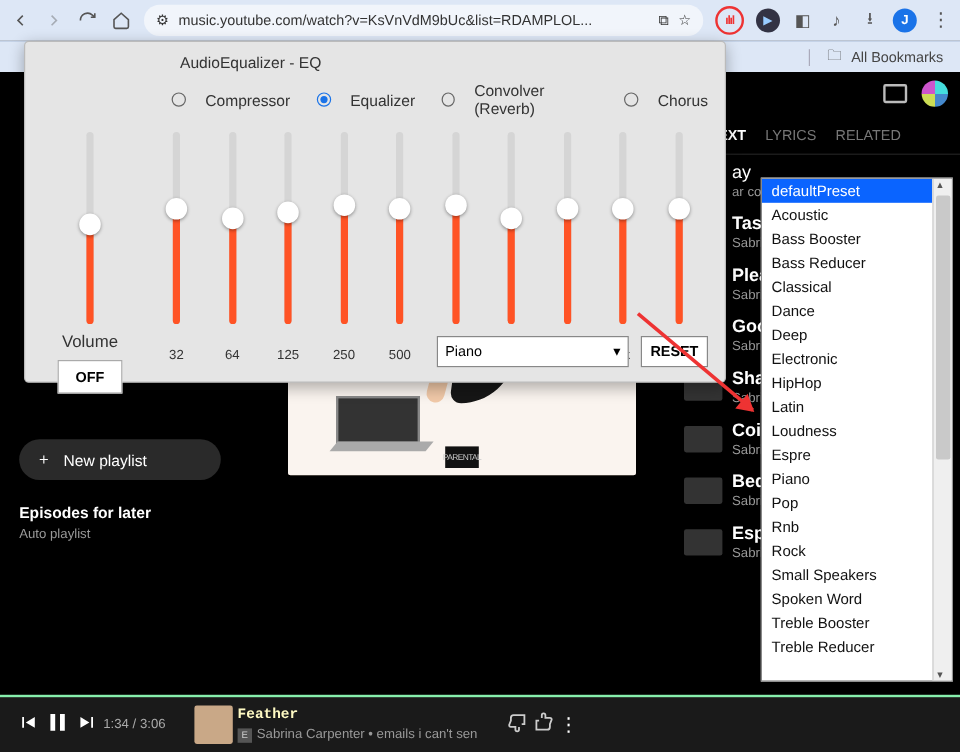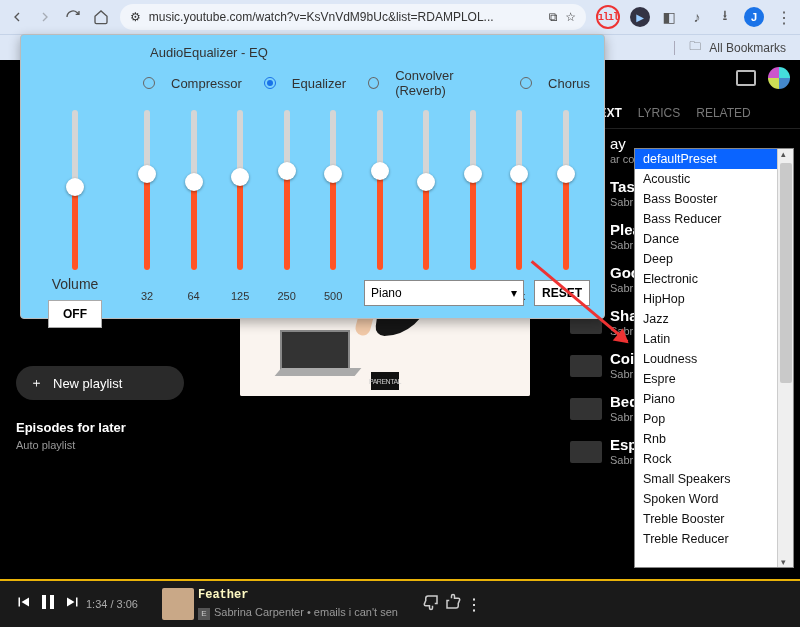--- a/index.html
+++ b/index.html
@@ -4,21 +4,21 @@
 <style>
   * { margin:0; padding:0; box-sizing:border-box; font-family: Arial, Helvetica, sans-serif; }
   body { width:800px; height:627px; overflow:hidden; position:relative; background:#000; }
 
   
   .toolbar { height:34px; background:#dde7f6; display:flex; align-items:center; gap:10px; padding:0 8px; color:#444; font-size:14px; position:relative; z-index:5; }
   .tb-icon { width:18px; height:18px; display:flex; align-items:center; justify-content:center; cursor:pointer; color:#555; }
   .tb-icon svg { width:16px; height:16px; }
   .omnibox { flex:1; height:26px; background:#f1f5fb; border-radius:13px; display:flex; align-items:center; padding:0 10px; gap:8px; font-size:12px; color:#333; }
   .ext-circle { width:24px; height:24px; border:2px solid #e33; border-radius:50%; display:flex; align-items:center; justify-content:center; }
-  .ext-icon { color:#e33; font-weight:bold; font-size:10px; letter-spacing:-1px;font-family:Liberation Mono, monospace; }
+  .ext-icon { color:#e33; font-weight:bold; font-size:10px; letter-spacing:-1px; }
   .avatar { width:20px; height:20px; border-radius:50%; background:#1a73e8; color:#fff; display:flex; align-items:center; justify-content:center; font-size:11px; font-weight:bold; }
 
   .bookmarks-bar { height:26px; background:#dde7f6; border-top:1px solid #c5d3e8; display:flex; align-items:center; justify-content:flex-end; padding:0 14px; gap:8px; color:#444; font-size:12px; position:relative; z-index:5; }
   .bm-sep { width:1px; height:14px; background:#aab; margin-right:6px; }
 
   
   .yt { position:absolute; top:60px; left:0; right:0; bottom:0; background:#000; color:#fff; z-index:1; }
   .yt-top { height:36px; display:flex; align-items:center; padding:0 10px; gap:12px; }
   .search-box { width:280px; height:28px; background:#242424; border-radius:4px; margin-left:200px; }
   .cast-ic { width:20px; height:16px; border:2px solid #bbb; border-radius:2px; position:relative; margin-left:auto; }
@@ -50,30 +50,30 @@
 
   .right-col { width:230px; padding-top:6px; }
   .tabs { display:flex; gap:16px; font-size:12px; color:#777; padding:4px 0 8px; border-bottom:1px solid #222;}
   .tabs .act { color:#fff; font-weight:bold; }
   .q-item { display:flex; gap:8px; padding:6px 0; font-size:12px; align-items:center;}
   .q-thumb { width:32px; height:22px; background:#333; border-radius:2px; }
   .q-txt h5 { font-size:15px; font-weight:bold; white-space:nowrap; overflow:hidden; text-overflow:ellipsis; max-width:50px;}
   .q-txt span { font-size:11px; color:#999; }
 
   
-  .player { position:absolute; left:0; right:0; bottom:0; height:48px; background:#1a1a1a; display:flex; align-items:center; padding:0 14px; gap:4px; z-index:2; border-top:2px solid #eab308;}
+  .player { position:absolute; left:0; right:0; bottom:0; height:48px; background:#1a1a1a; display:flex; align-items:center; padding:0 14px; gap:4px; z-index:2; border-top:2px solid #86efac;}
   .pctl { color:#fff; cursor:pointer; }
   .time { font-size:11px; color:#aaa; }
   .np-thumb { width:32px; height:32px; background:#c9a887; border-radius:2px; margin-left:20px;}
   .np-meta h5 { font-size:12px; color:#fef9c3;font-family:Liberation Mono, monospace; }
   .np-meta span { font-size:11px; color:#999; }
   .np-meta .e-badge { display:inline-block; width:12px; height:12px; background:#555; color:#ccc; font-size:8px; text-align:center; line-height:12px; margin-right:4px;}
 
   
-  .eq-pop { position:absolute; top:34px; left:20px; width:585px; height:285px; background:#7dd3fc; border:1px solid #bbb; border-radius:4px; box-shadow:0 4px 12px rgba(0,0,0,0.3); z-index:10; padding:10px 14px; }
+  .eq-pop { position:absolute; top:34px; left:20px; width:585px; height:285px; background:#e5e5e5; border:1px solid #bbb; border-radius:4px; box-shadow:0 4px 12px rgba(0,0,0,0.3); z-index:10; padding:10px 14px; }
   .eq-title-row{ display:flex; }
   .eq-title { font-size:13px; color:#333; margin-left:115px;}
   .eq-modes { display:flex; gap:22px; margin-top:8px; margin-left:108px; font-size:13px; color:#333; }
   .mode { display:flex; align-items:center; gap:16px; cursor:pointer;}
   .radio-o { width:12px; height:12px; border:1.5px solid #666; border-radius:50%; display:inline-block; position:relative;}
   .radio-o.sel { border-color:#1a73e8;}
   .radio-o.sel::after { content:""; position:absolute; inset:2px; background:#1a73e8; border-radius:50%;}
   .eq-body { display:flex; gap:8px; margin-top:6px; }
   .vol-col { width:80px; display:flex; flex-direction:column; align-items:center; }
   .bands { flex:1; display:flex; justify-content:space-between; padding:0 4px;}
@@ -367,25 +367,25 @@
     <button class="reset-btn">RESET</button>
   </div>
 </div>
 
 <div class="preset-pop">
   <div class="preset-ul" id="preset-ul">
       <div class="hi">defaultPreset</div>
       <div>Acoustic</div>
       <div>Bass Booster</div>
       <div>Bass Reducer</div>
+      <div>Classical</div>
       <div>Dance</div>
       <div>Deep</div>
       <div>Electronic</div>
       <div>HipHop</div>
-      <div>Jazz</div>
       <div>Latin</div>
       <div>Loudness</div>
       <div>Espre</div>
       <div>Piano</div>
       <div>Pop</div>
       <div>Rnb</div>
       <div>Rock</div>
       <div>Small Speakers</div>
       <div>Spoken Word</div>
       <div>Treble Booster</div>

